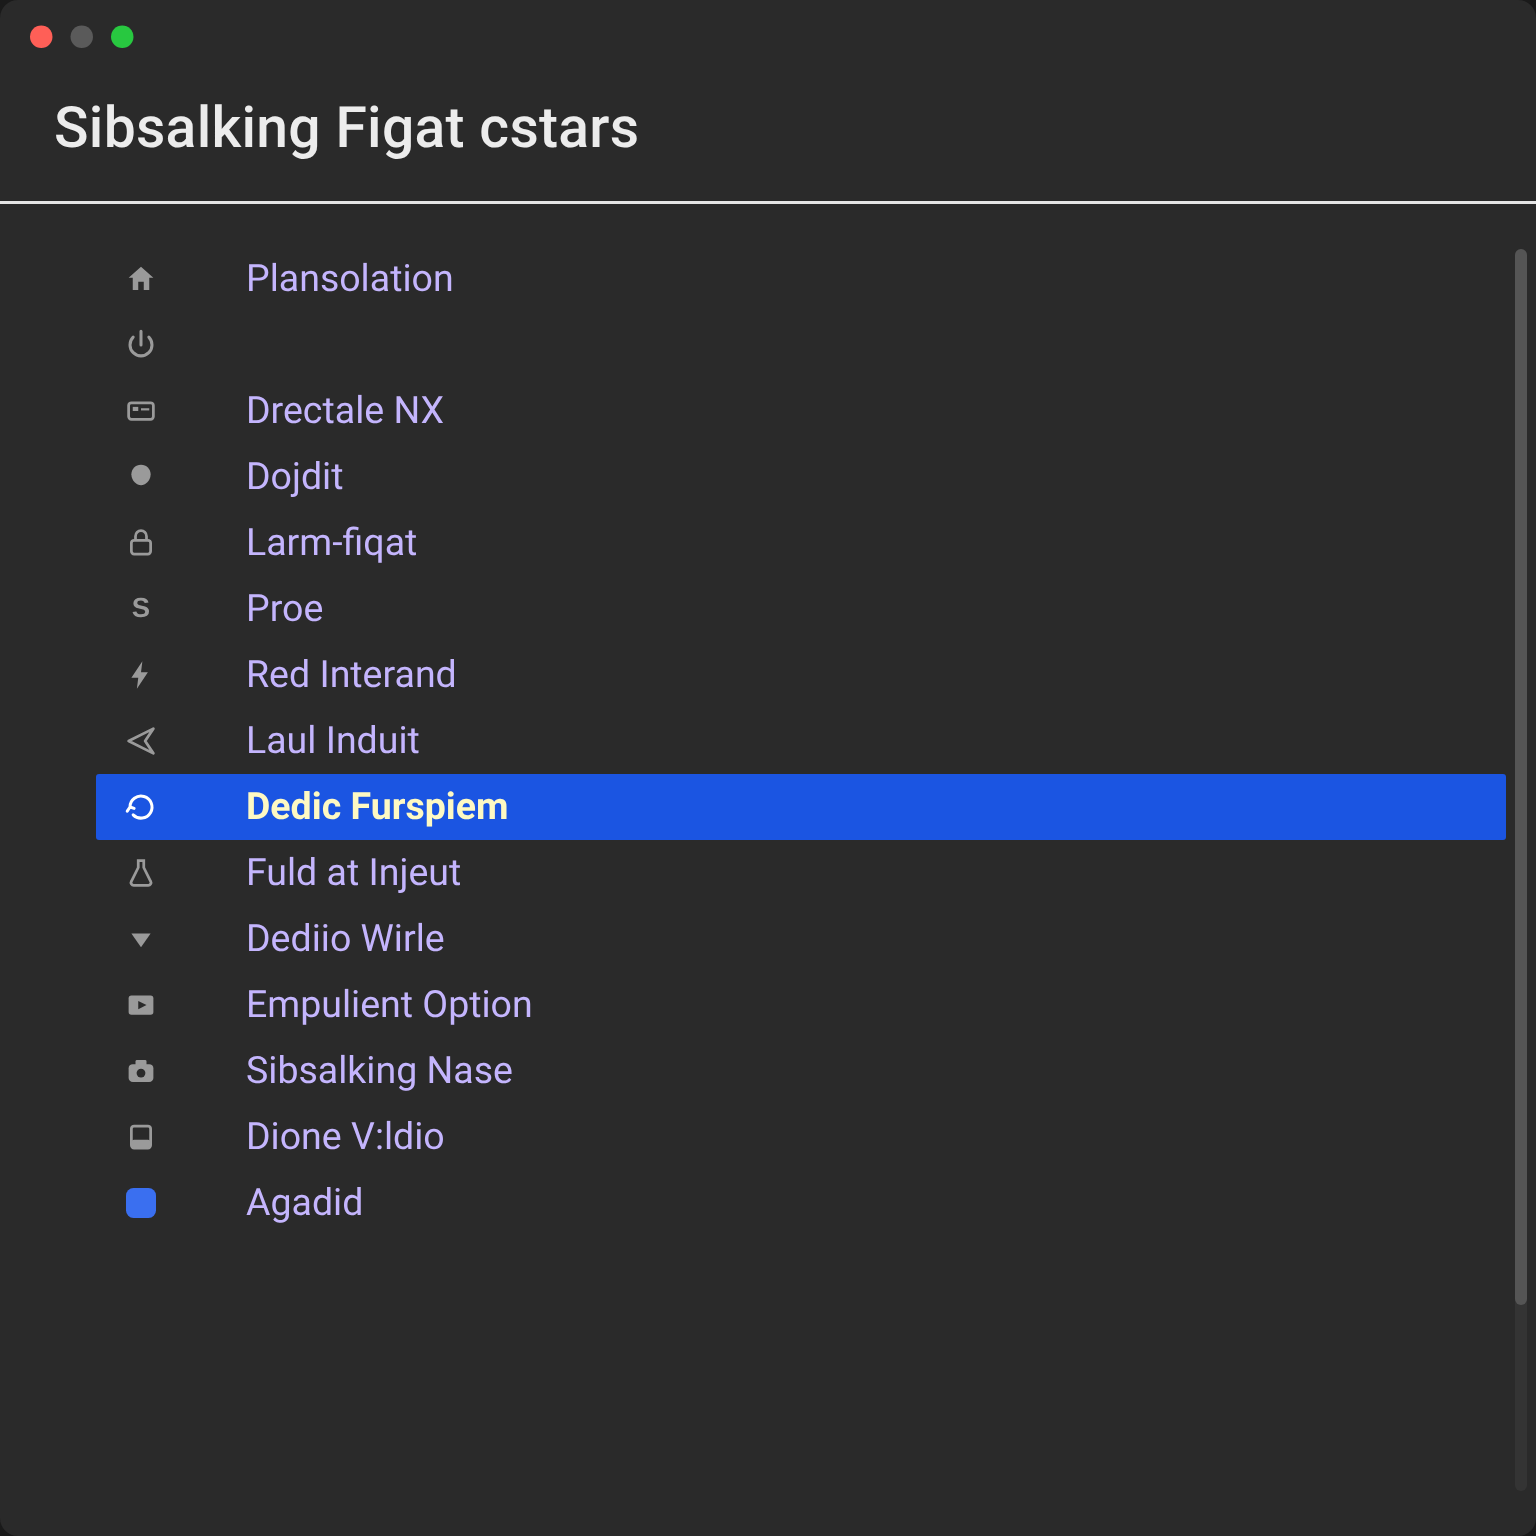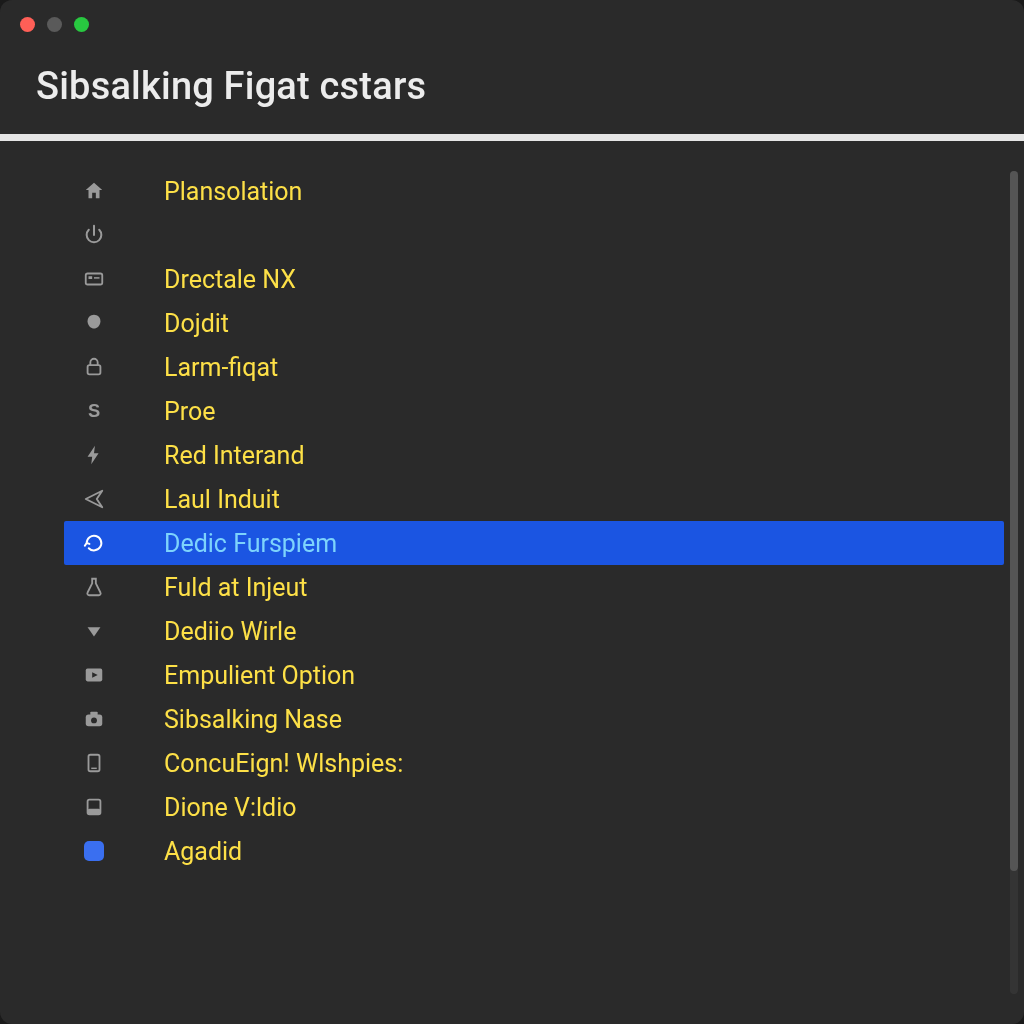--- a/index.html
+++ b/index.html
@@ -28,21 +28,21 @@
   .traffic-light {
     width: 15px;
     height: 15px;
     border-radius: 50%;
   }
   .tl-red { background: #ff5f57; }
   .tl-yellow { background: #5a5a5a; }
   .tl-green { background: #28c840; }
   .header {
     padding: 16px 36px 26px 36px;
-    border-bottom: 7px solid #e5e5e5;
+    border-bottom: 2px solid #e5e5e5;
   }
   .header h1 {
     font-size: 38px;
     font-weight: 500;
     color: #ececec;
     letter-spacing: 0.2px;
   }
   .content {
     flex: 1;
     position: relative;
@@ -55,35 +55,35 @@
     display: flex;
     align-items: center;
     height: 44px;
     gap: 56px;
     padding-left: 16px;
     border-radius: 2px;
   }
   .item.selected {
     background: #1b55e2;
   }
-  .item.selected .label { color: #7dd3fc; }
+  .item.selected .label { color: #fef9c3; font-weight: bold; }
   .icon {
     width: 28px;
     height: 28px;
     display: flex;
     align-items: center;
     justify-content: center;
     color: #9a9a9a;
     flex-shrink: 0;
   }
   .item.selected .icon { color: #ffffff; }
   .icon svg { width: 22px; height: 22px; fill: currentColor; }
   .label {
     font-size: 25px;
-    color: #fde047;
+    color: #c4b5fd;
     white-space: nowrap;
   }
   .scrollbar {
     position: absolute;
     right: 6px;
     top: 30px;
     bottom: 30px;
     width: 8px;
     background: rgba(255,255,255,0.05);
     border-radius: 4px;
@@ -220,28 +220,20 @@
           <span class="icon">
             <svg viewBox="0 0 24 24">
               <use href="#camera-icon"></use>
             </svg>
           </span>
           <span class="label">Sibsalking Nase</span>
         </div>
         <div class="item">
           <span class="icon">
             <svg viewBox="0 0 24 24">
-              <use href="#tablet-icon"></use>
-            </svg>
-          </span>
-          <span class="label">ConcuEign! Wlshpies:</span>
-        </div>
-        <div class="item">
-          <span class="icon">
-            <svg viewBox="0 0 24 24">
               <use href="#panel-icon"></use>
             </svg>
           </span>
           <span class="label">Dione V:ldio</span>
         </div>
         <div class="item">
           <span class="icon">
             <div class="icon-badge"></div>
           </span>
           <span class="label">Agadid</span>

